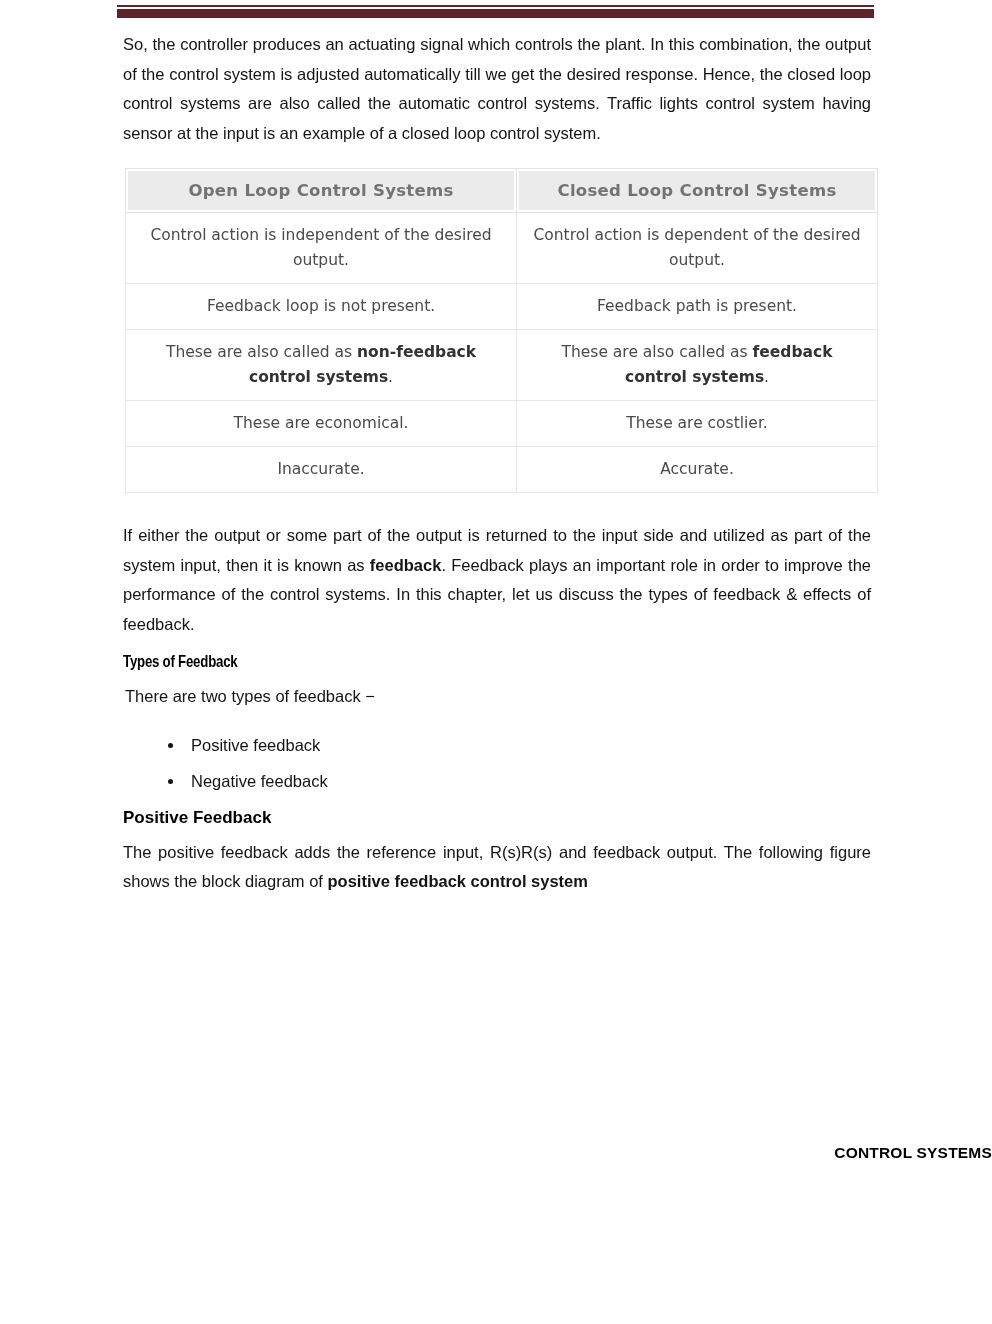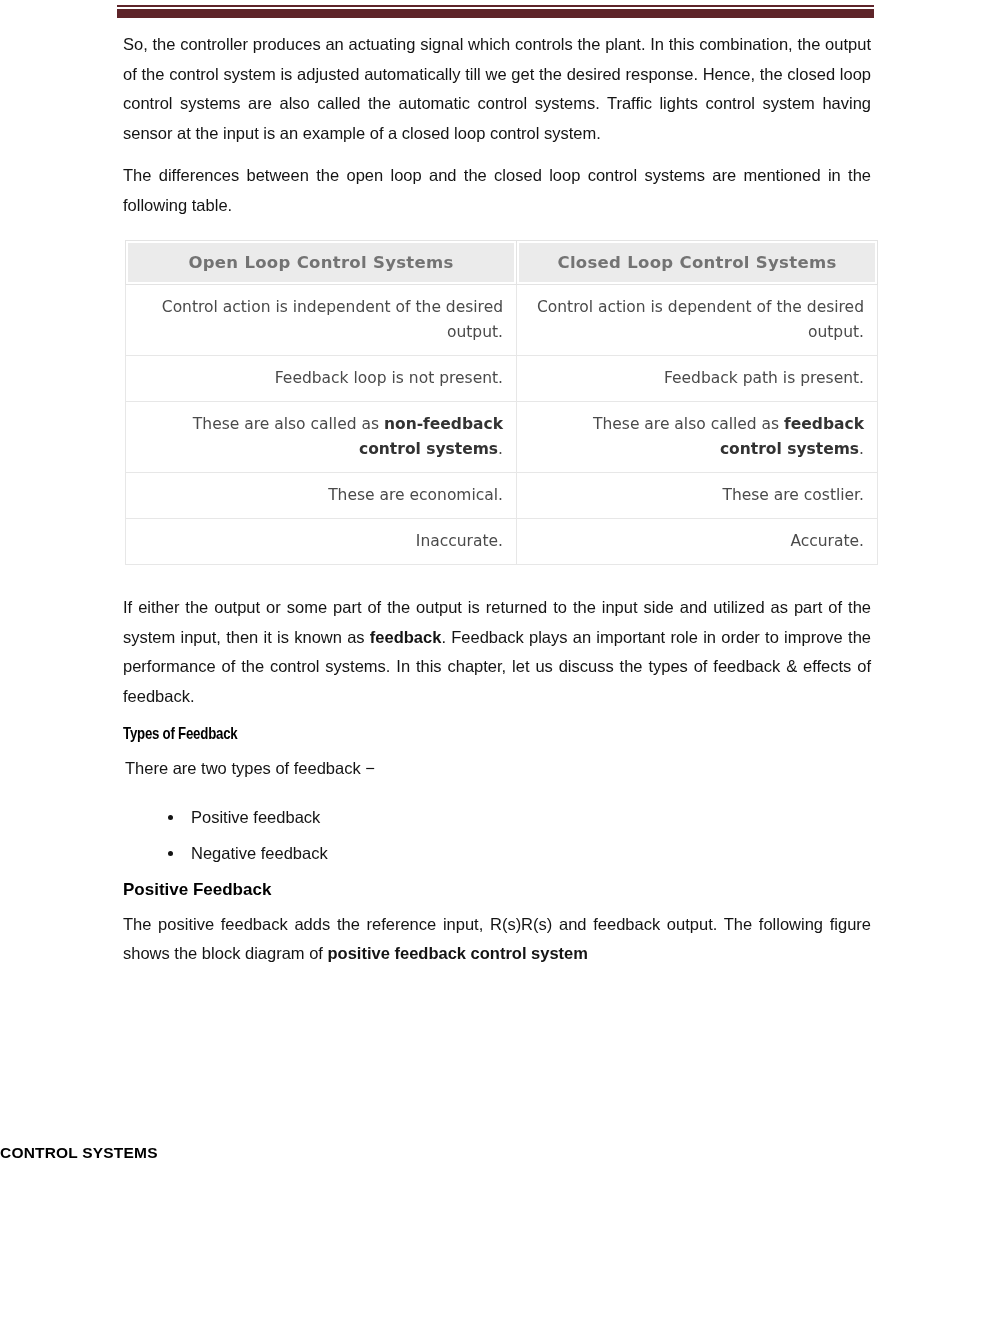--- a/index.html
+++ b/index.html
@@ -58,21 +58,21 @@
     font-size: 16.5px;
     font-weight: bold;
     color: #737373;
     letter-spacing: 0.3px;
     text-align: center;
   }
   table.cmp td {
     border: 1px solid #e7e7e7;
     padding: 10px 13px;
     line-height: 25px;
-    text-align: right;
+    text-align: center;
     vertical-align: middle;
   }
   table.cmp td b { color: #333333; }
   table.cmp col.c1 { width: 52%; }
   table.cmp col.c2 { width: 48%; }
 
   h3.section {
     font-size: 17px;
     font-weight: bold;
     color: #000000;
@@ -98,37 +98,36 @@
     font-size: 16.5px;
     color: #141414;
     margin-bottom: 17px;
     padding-left: 6px;
   }
   .footer {
     position: absolute;
     left: 0;
     top: 1144px;
     width: 100%;
-    text-align: left;
+    text-align: right;
     font-size: 15.5px;
     font-weight: bold;
     color: #000000;
     letter-spacing: 0.2px;
   }
 </style>
 </head>
 <body>
 
 <div class="page">
   <div class="top-rule"></div>
 
   <div class="content">
     <p class="body">So, the controller produces an actuating signal which controls the plant. In this combination, the output of the control system is adjusted automatically till we get the desired response. Hence, the closed loop control systems are also called the automatic control systems. Traffic lights control system having sensor at the input is an example of a closed loop control system.</p>
 
-    <p class="body">The differences between the open loop and the closed loop control systems are mentioned in the following table.</p>
 
     <table class="cmp">
       <colgroup>
           <col class="c1">
           <col class="c2">
         </colgroup>
       <thead>
         <tr>
           <th>Open Loop Control Systems</th>
           <th>Closed Loop Control Systems</th>

